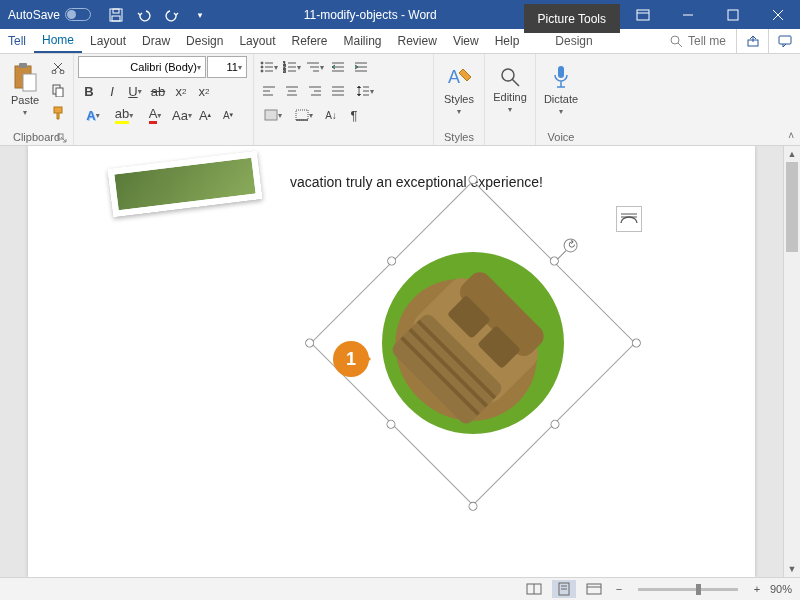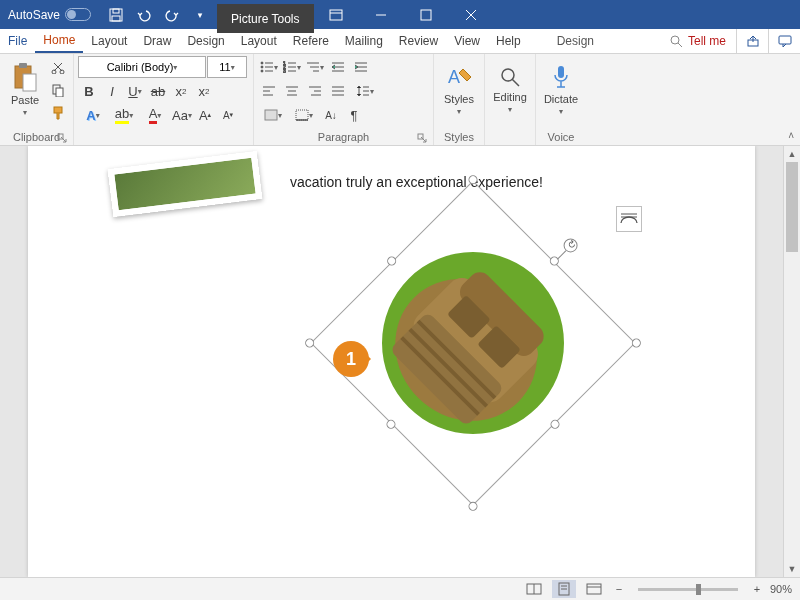--- a/index.html
+++ b/index.html
@@ -15,38 +15,38 @@
 .titlebar .title { flex: 1; text-align: center; }
 .titlebar .contextual { background: #404040; padding: 0 14px; height: 29px; display: flex; align-items: center; margin-top: 8px; }
 .titlebar .winbtns { display: flex; }
 .titlebar .winbtns .btn { width: 45px; height: 29px; display: flex; align-items: center; justify-content: center; cursor: pointer; }
 .titlebar svg { stroke: #fff; fill: none; }
 
 
 .tabs { height: 25px; background: #fff; border-bottom: 1px solid #d4d4d4; display: flex; font-size: 12px; align-items: stretch; }
 .tabs .tab { padding: 0 8px; display: flex; align-items: center; color: #444; cursor: pointer; }
 .tabs .tab.file { color: #2b579a; font-weight: 400; }
-.tabs .tab.active { border-bottom: 2px solid #2b579a; color: #c2410c; }
+.tabs .tab.active { border-bottom: 2px solid #2b579a; color: #0369a1; }
 .tabs .tab.contextual { color: #555; }
 .tabs .spacer { flex: 1; }
-.tabs .tellme { display: flex; align-items: center; gap: 5px; color: #b91c1c; padding: 0 10px; }
+.tabs .tellme { display: flex; align-items: center; gap: 5px; color: #737373; padding: 0 10px; }
 .tabs .sharebtn { width: 32px; display: flex; align-items: center; justify-content: center; border-left: 1px solid #d4d4d4; cursor: pointer; }
 
 
 .ribbon { height: 92px; background: #f3f3f3; border-bottom: 1px solid #d4d4d4; display: flex; font-size: 11px; position: relative; }
 .group { border-right: 1px solid #e1e1e1; display: flex; flex-direction: column; padding: 2px 4px 0; }
 .group .body { flex: 1; display: flex; align-items: flex-start; gap: 1px; }
 .group .label { text-align: center; color: #666; font-size: 11px; padding: 2px 0; position: relative; }
 .group .label .launcher { position: absolute; right: 2px; bottom: 2px; width: 10px; height: 10px; }
 .bigbtn { display: flex; flex-direction: column; align-items: center; justify-content: center; width: 42px; height: 66px; cursor: pointer; gap: 2px; }
 .bigbtn .lbl { font-size: 11px; color: #444; }
 .col { display: flex; flex-direction: column; gap: 1px; }
 .row { display: flex; gap: 1px; align-items: center; }
 .smbtn { width: 22px; height: 22px; display: flex; align-items: center; justify-content: center; cursor: pointer; border: 1px solid transparent; font-size: 13px; color: #444; }
-.fontbox { height: 22px; border: 1px solid #ababab; background: #fff; font-size: 11px; padding: 0 4px; display: flex; align-items: center; justify-content: center; }
+.fontbox { height: 22px; border: 1px solid #ababab; background: #fff; font-size: 11px; padding: 0 4px; display: flex; align-items: center; justify-content: flex-end; }
 .fontbox.name { width: 128px; }
 .fontbox.size { width: 40px; }
 .dd { font-size: 8px; color: #666; }
 .collapse { position: absolute; right: 6px; bottom: 4px; font-size: 10px; color: #666; cursor: pointer; }
 
 
 .docarea { position: absolute; top: 146px; left: 0; right: 0; bottom: 23px; background: #e6e6e6; display: flex; }
 .page-wrap { flex: 1; overflow: hidden; position: relative; }
 .page { position: absolute; left: 28px; right: 28px; top: 0; bottom: 0; background: #fff; box-shadow: 0 0 4px rgba(0,0,0,0.2); }
 .vscroll { width: 17px; background: #f0f0f0; border-left: 1px solid #d4d4d4; position: relative; }
@@ -109,20 +109,21 @@
     <div class="btn">
         <svg width="14" height="14" viewBox="0 0 14 14">
           <path d="M5 3 A5 5 0 1 0 11 7" stroke-width="1.3"></path>
           <path d="M11 7 L13 5 M11 7 L9 5" stroke-width="1.3"></path>
         </svg>
       </div>
     <div class="btn">
         <span style="color:#fff;font-size:9px">▾</span>
       </div>
   </div>
+  <div class="title">11-modify-objects - Word</div>
   <div class="contextual">Picture Tools</div>
   <div class="winbtns">
     <div class="btn">
         <svg width="14" height="12">
           <rect x="1" y="1" width="12" height="10" stroke-width="1"></rect>
           <line x1="1" y1="4" x2="13" y2="4"></line>
         </svg>
       </div>
     <div class="btn">
         <svg width="12" height="12">
@@ -137,21 +138,21 @@
     <div class="btn">
         <svg width="12" height="12">
           <line x1="1" y1="1" x2="11" y2="11"></line>
           <line x1="11" y1="1" x2="1" y2="11"></line>
         </svg>
       </div>
   </div>
 </div>
 
 <div class="tabs">
-  <div class="tab file">File</div>
+  <div class="tab file">Tell</div>
   <div class="tab active">Home</div>
   <div class="tab">Layout</div>
   <div class="tab">Draw</div>
   <div class="tab">Design</div>
   <div class="tab">Layout</div>
   <div class="tab">Refere</div>
   <div class="tab">Mailing</div>
   <div class="tab">Review</div>
   <div class="tab">View</div>
   <div class="tab">Help</div>
@@ -378,24 +379,20 @@
               </svg>
               <span class="dd">▾</span>
             </div>
         <div class="smbtn">
               <span style="font-size:10px">A↓</span>
             </div>
         <div class="smbtn">¶</div>
       </div>
     </div>
       </div>
-    <div class="label"><span>Paragraph</span><svg class="launcher" viewBox="0 0 10 10" stroke="#888" fill="none">
-          <rect x="1" y="1" width="5" height="5"></rect>
-          <path d="M4 4 L9 9 M9 6 L9 9 L6 9"></path>
-        </svg></div>
   </div>
 
   <div class="group">
     <div class="body">
       <div class="bigbtn">
         <svg width="28" height="28">
             <text x="3" y="20" font-size="18" fill="#4a8bd8" font-family="serif">A</text>
             <path d="M18 6 L26 14 L22 18 L14 10 Z" fill="#e8a33d" stroke="#b57812"></path>
           </svg>
         <span class="lbl">Styles</span>

